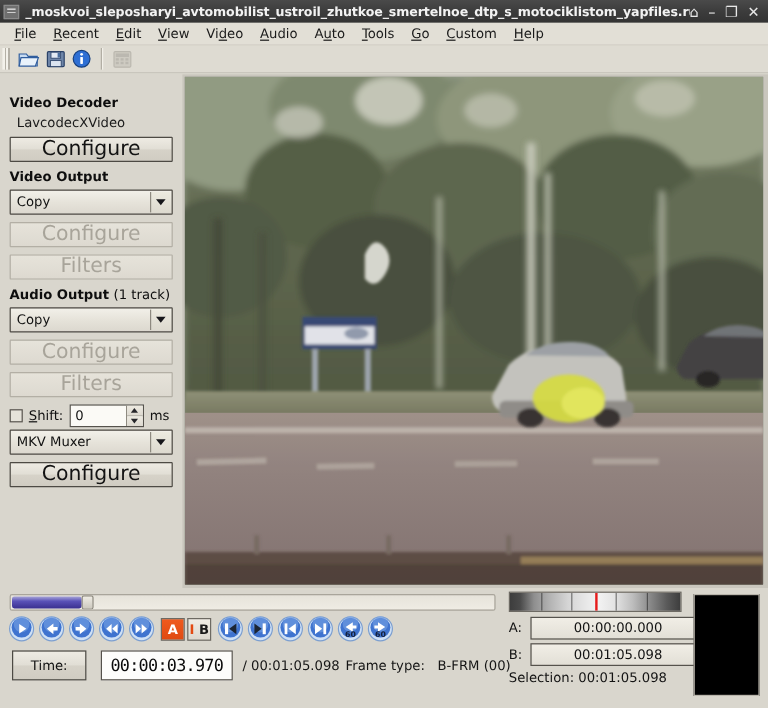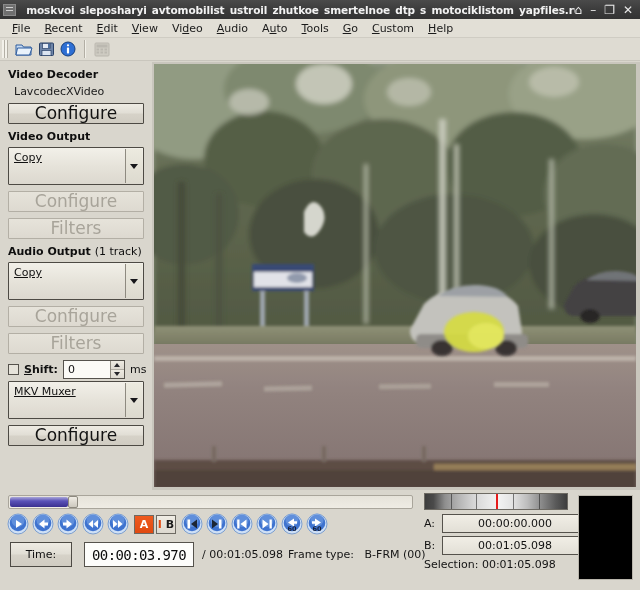--- a/index.html
+++ b/index.html
@@ -85,21 +85,21 @@
       linear-gradient(to right, #f3f1ea 0 2px, #b4b0a6 2px 3px, #f3f1ea 3px 5px, #b4b0a6 5px 6px, transparent 6px);
   }
   .tbsep { width: 2px; height: 18px; margin: 0 5px; border-left: 1px solid #b2aea4; border-right: 1px solid #f2f0e9; }
   .tbbtn { width: 22px; height: 20px; display: flex; align-items: center; justify-content: center; cursor: default; }
   .tbbtn svg { display: block; }
 
   
   .leftpanel {
     position: absolute; left: 0; top: 62px; width: 152px; bottom: 100px;
     background: #d9d6cd;
-    padding: 0 8px 0 8px;
+    padding: 11px 8px 0 8px;
   }
   .grouplabel {
     font-weight: bold; font-size: 11px; color: #0e0e0e;
     margin: 6px 0 4px 0;
   }
   .grouplabel .sub { font-weight: normal; }
   .codecrow {
     display: flex; justify-content: flex-start;
     font-size: 11px; color: #1a1a1a;
     margin: 3px 0 5px 0;
@@ -115,52 +115,51 @@
     margin-bottom: 6px;
     cursor: default;
   }
   .btn.disabled {
     color: #a8a49a;
     border: 1px solid #b3afa5;
     background: linear-gradient(to bottom, #e6e3da 0%, #ddd9d0 100%);
   }
   .combo {
     position: relative;
-    width: 100%; height: 38px;
+    width: 100%; height: 21px;
     background: linear-gradient(to bottom, #f2f0e9 0%, #e6e3da 50%, #dcd8cf 100%);
     border: 1px solid #4d4a44;
     border-radius: 1px;
     font-size: 11px; color: #111;
     line-height: 19px;
     padding-left: 5px;
     margin-bottom: 6px;
     cursor: default;
     overflow: hidden;
-    text-decoration: underline;
   }
   .combo .arrowbox {
     position: absolute; right: 1px; top: 1px; width: 17px; bottom: 1px;
     background: linear-gradient(to bottom, #eceadf 0%, #dddacf 100%);
     border-left: 1px solid #8e8a80;
     display: flex; align-items: center; justify-content: center;
   }
   .combo .arrowbox i {
     display: block; width: 0; height: 0;
     border-left: 4px solid transparent;
     border-right: 4px solid transparent;
     border-top: 5px solid #17171a;
   }
   .shiftrow { display: flex; align-items: center; margin: 4px 0 2px 0; gap: 5px; }
   .chk {
     width: 11px; height: 11px;
     border: 1px solid #55524c;
     background: #e6e3da;
     flex: 0 0 auto;
   }
-  .shiftlabel { font-size: 11px; color: #111; font-weight: bold; }
+  .shiftlabel { font-size: 11px; color: #111; }
   .shiftlabel .mn { text-decoration: underline; }
   .spin {
     position: relative;
     width: 62px; height: 19px;
     border: 1px solid #55524c;
     background: #fbfaf6;
     font-size: 11px; color: #111;
     line-height: 17px;
     padding-left: 4px;
     flex: 0 0 auto;

